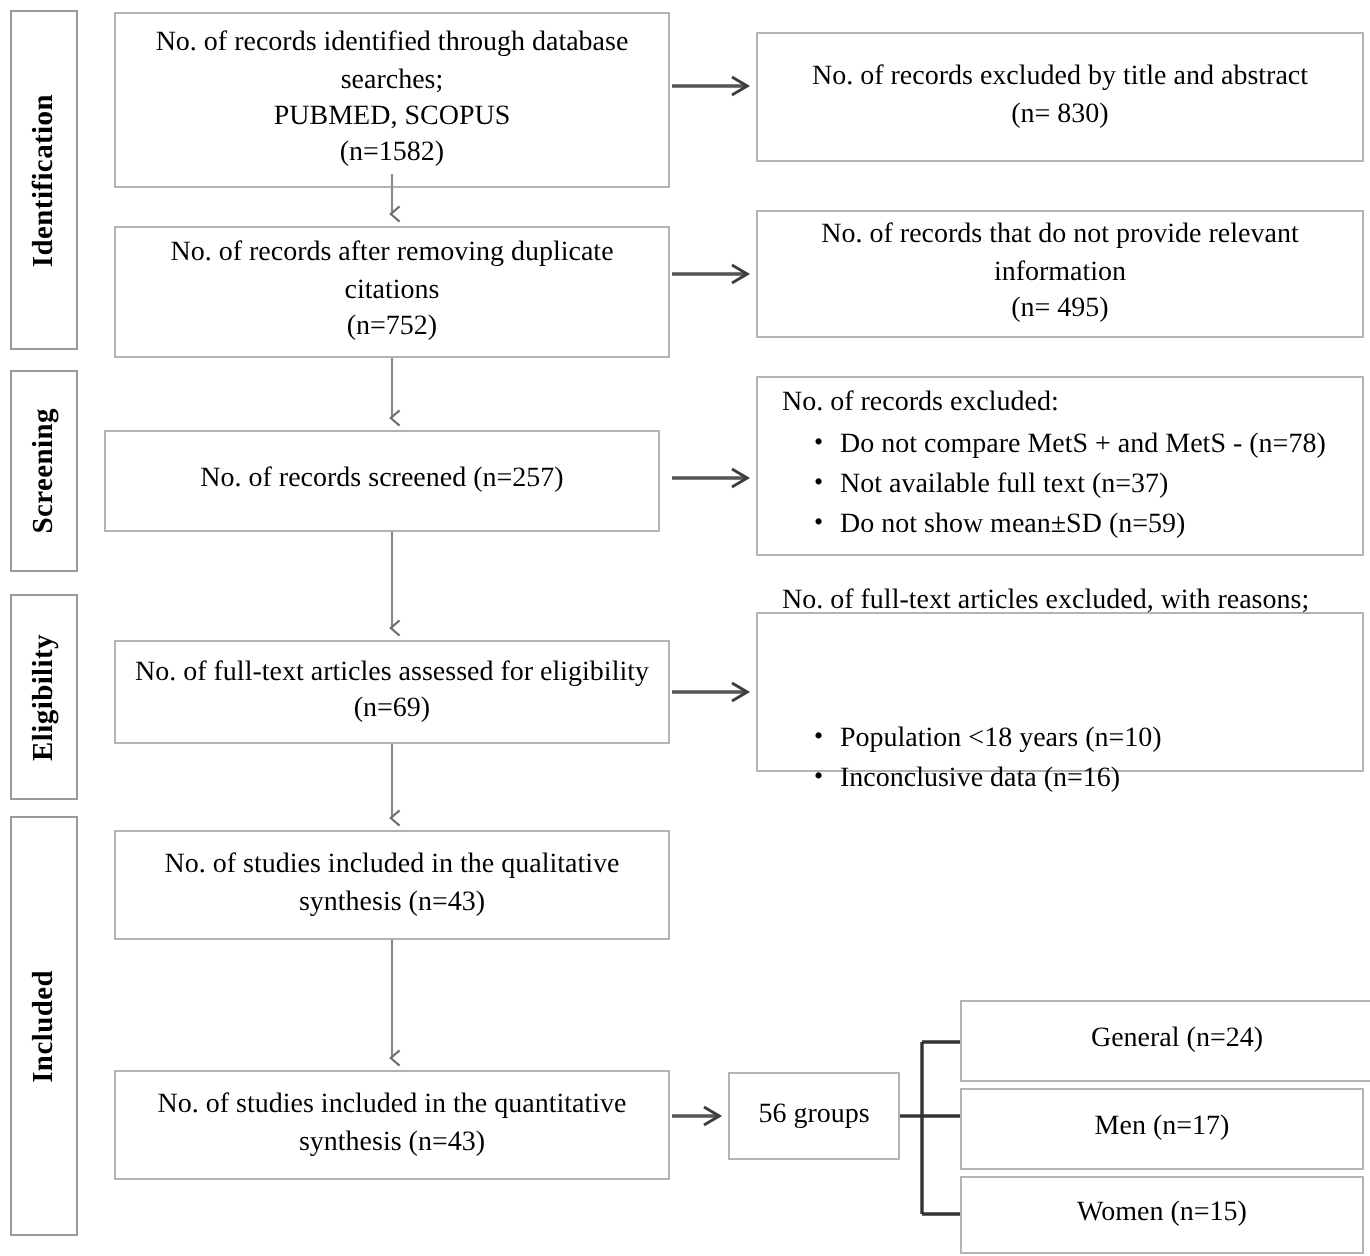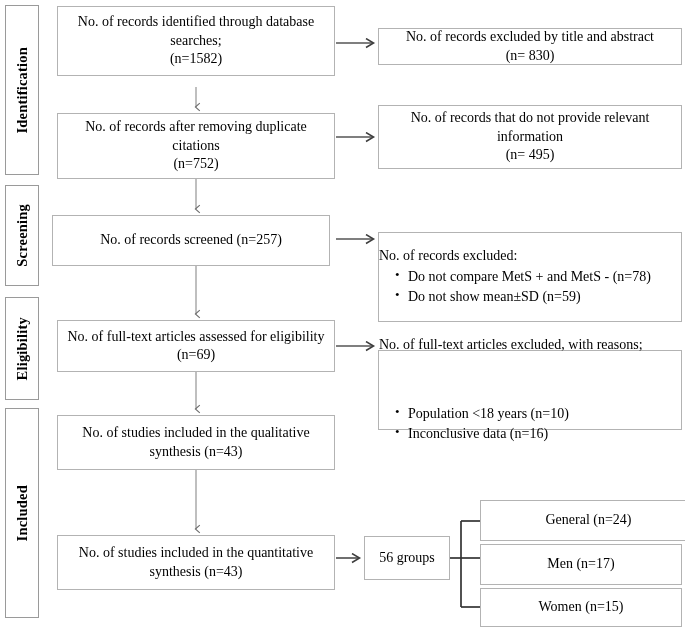--- a/index.html
+++ b/index.html
@@ -51,22 +51,21 @@
     color: #000000;
     font-size: 14px;
     line-height: 1.32;
     padding: 3px 8px;
   }
   .box .line { display: block; white-space: normal; }
 
   .box.left-align {
     align-items: flex-start;
     text-align: left;
-    padding-left: 0;
-    margin-top: 44px;
+    padding-left: 12px;
   }
 
   .bullets {
     list-style: none;
     margin: 1px 0 0 0;
     padding: 0 0 0 16px;
   }
   .bullets li {
     position: relative;
     padding-left: 13px;
@@ -103,22 +102,23 @@
   <div class="stage-label" style="left:5px; top:185px; width:34px; height:101px;">
     <span class="stage-text">Screening</span>
   </div>
   <div class="stage-label" style="left:5px; top:297px; width:34px; height:103px;">
     <span class="stage-text">Eligibility</span>
   </div>
   <div class="stage-label" style="left:5px; top:408px; width:34px; height:210px;">
     <span class="stage-text">Included</span>
   </div>
 
-  <div class="box" style="left:57px; top:6px; width:278px; height:70px;">
+  <div class="box" style="left:57px; top:6px; width:278px; height:88px;">
     <span class="line">No. of records identified through database searches;</span>
+    <span class="line">PUBMED, SCOPUS</span>
     <span class="line">(n=1582)</span>
   </div>
 
   <div class="box" style="left:57px; top:113px; width:278px; height:66px;">
     <span class="line">No. of records after removing duplicate citations</span>
     <span class="line">(n=752)</span>
   </div>
 
   <div class="box" style="left:52px; top:215px; width:278px; height:51px;">
     <span class="line">No. of records screened (n=257)</span>
@@ -129,34 +129,35 @@
   </div>
 
   <div class="box" style="left:57px; top:415px; width:278px; height:55px;">
     <span class="line">No. of studies included in the qualitative synthesis (n=43)</span>
   </div>
 
   <div class="box" style="left:57px; top:535px; width:278px; height:55px;">
     <span class="line">No. of studies included in the quantitative synthesis (n=43)</span>
   </div>
 
-  <div class="box" style="left:378px; top:28px; width:304px; height:37px;">
+  <div class="box" style="left:378px; top:16px; width:304px; height:65px;">
     <span class="line">No. of records excluded by title and abstract</span>
     <span class="line">(n= 830)</span>
   </div>
 
   <div class="box" style="left:378px; top:105px; width:304px; height:64px;">
     <span class="line">No. of records that do not provide relevant information</span>
     <span class="line">(n= 495)</span>
   </div>
 
   <div class="box left-align" style="left:378px; top:188px; width:304px; height:90px;">
     <span class="line">No. of records excluded:</span>
     <ul class="bullets">
       <li>Do not compare MetS + and MetS - (n=78)</li>
+      <li>Not available full text (n=37)</li>
       <li>Do not show mean±SD (n=59)</li>
     </ul>
   </div>
 
   <div class="box left-align" style="left:378px; top:306px; width:304px; height:80px;gap:48px;">
     <span class="line">No. of full-text articles excluded, with reasons;</span>
     <ul class="bullets">
       <li>Population &lt;18 years (n=10)</li>
       <li>Inconclusive data (n=16)</li>
     </ul>

